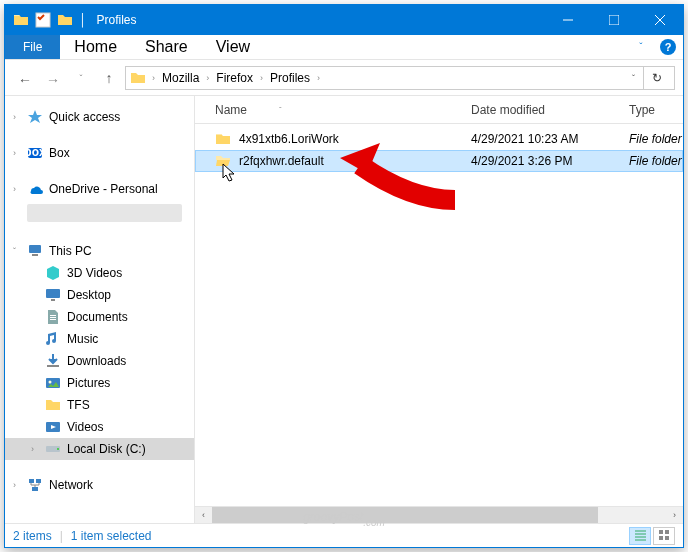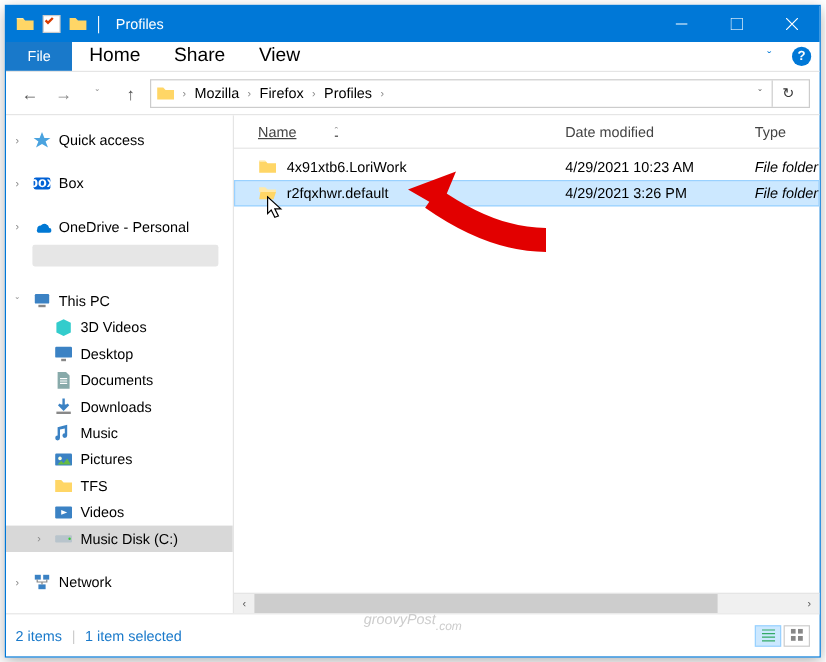--- a/index.html
+++ b/index.html
@@ -44,38 +44,38 @@
 .side-item.l2 { padding-left: 40px; }
 .side-item.selected { background: #d8d8d8; }
 .side-spacer { height: 14px; }
 .side-placeholder { height: 18px; margin: 4px 12px 4px 22px; background: #e6e6e6; border-radius: 2px; }
 .side-ico { width: 16px; height: 16px; flex-shrink: 0; }
 .side-exp { position: absolute; width: 10px; height: 10px; margin-left: -14px; color: #888; font-size: 9px; display: flex; align-items: center; }
 
 
 .filepane { flex: 1; display: flex; flex-direction: column; position: relative; }
 .columns { display: flex; border-bottom: 1px solid #e5e5e5; height: 28px; align-items: center; font-size: 12px; color: #444; padding-left: 20px; }
-.col-name { width: 256px; display: flex; align-items: center; gap: 32px; text-decoration: underline; }
+.col-name { width: 256px; display: flex; align-items: center; gap: 32px; }
 .col-sort { font-size: 8px; color: #888; }
 .col-date { width: 158px; }
 .col-type { flex: 1; }
 .rows { flex: 1; padding-top: 4px; }
 .row { display: flex; align-items: center; height: 22px; padding-left: 20px; font-size: 12px; }
 .row.selected { background: #cce8ff; border: 1px solid #99d1ff; padding-left: 19px; }
 .row .folder-ico { width: 16px; height: 16px; margin-right: 8px; }
 .row .name { width: 232px; }
 .row .date { width: 158px; }
 .row .type { flex: 1; font-style: italic; }
 .hscroll { height: 17px; border-top: 1px solid #e5e5e5; display: flex; align-items: center; background: #f0f0f0; }
 .hscroll .left-btn, .hscroll .right-btn { width: 17px; height: 17px; display:flex; align-items:center; justify-content:center; font-size: 9px; color: #555;}
 .hscroll .track { flex: 1; height: 100%; position: relative; }
 .hscroll .thumb { position: absolute; left: 0; width: 85%; height: 100%; background: #cdcdcd; }
 
 
-.statusbar { height: 36px; border-top: 1px solid #e5e5e5; display: flex; align-items: center; padding: 0 8px; font-size: 12px; color: #1979ca; }
+.statusbar { height: 24px; border-top: 1px solid #e5e5e5; display: flex; align-items: center; padding: 0 8px; font-size: 12px; color: #1979ca; }
 .statusbar .sep { color: #ccc; margin: 0 8px; }
 .statusbar .spacer { flex: 1; }
 .view-btn { width: 22px; height: 18px; border: 1px solid #ccc; margin-left: 2px; display: flex; align-items: center; justify-content: center; }
 .view-btn.active { background: #cce8ff; border-color: #99d1ff; }
 
 
 .red-arrow { position: absolute; left: 340px; top: 140px; pointer-events: none; }
 
 
 .cursor { position: absolute; left: 222px; top: 163px; width: 14px; height: 20px; pointer-events: none; }
@@ -207,30 +207,30 @@
         </div>
       <div class="side-item l2">
           <svg class="side-ico" viewBox="0 0 16 16">
             <path fill="#8aa" d="M3 1h7l3 3v11H3z"></path>
             <path fill="#fff" d="M5 6h6v1H5zm0 2h6v1H5zm0 2h6v1H5z"></path>
           </svg>
           <span>Documents</span>
         </div>
       <div class="side-item l2">
           <svg class="side-ico" viewBox="0 0 16 16">
+            <path fill="#3b82c4" d="M5 12a2 2 0 11-2-2V3l8-2v9a2 2 0 11-2-2V4L5 5z"></path>
+          </svg>
+          <span>Music</span>
+        </div>
+      <div class="side-item l2">
+          <svg class="side-ico" viewBox="0 0 16 16">
             <path fill="#3b82c4" d="M8 1v8M4 6l4 4 4-4" stroke="#3b82c4" stroke-width="2"></path>
             <rect x="2" y="12" width="12" height="2" fill="#888"></rect>
           </svg>
           <span>Downloads</span>
-        </div>
-      <div class="side-item l2">
-          <svg class="side-ico" viewBox="0 0 16 16">
-            <path fill="#3b82c4" d="M5 12a2 2 0 11-2-2V3l8-2v9a2 2 0 11-2-2V4L5 5z"></path>
-          </svg>
-          <span>Music</span>
         </div>
       <div class="side-item l2">
           <svg class="side-ico" viewBox="0 0 16 16">
             <rect x="1" y="3" width="14" height="10" fill="#3b82c4" rx="1"></rect>
             <circle cx="5" cy="7" r="1.5" fill="#ffd"></circle>
             <path fill="#6b4" d="M3 12l3-3 2 2 3-4 3 5z"></path>
           </svg>
           <span>Pictures</span>
         </div>
       <div class="side-item l2">
@@ -245,21 +245,21 @@
             <path fill="#fff" d="M6 6l5 2-5 2z"></path>
           </svg>
           <span>Videos</span>
         </div>
       <div class="side-item l2 selected">
           <span class="side-exp">›</span>
           <svg class="side-ico" viewBox="0 0 16 16">
             <rect x="1" y="5" width="14" height="6" fill="#b8c4cc" rx="1"></rect>
             <circle cx="13" cy="8" r="1" fill="#3c3"></circle>
           </svg>
-          <span>Music Disk (C:)</span>
+          <span>Local Disk (C:)</span>
         </div>
       <div class="side-spacer"></div>
       <div class="side-item">
         <span class="side-exp">›</span>
         <svg class="side-ico" viewBox="0 0 16 16">
             <rect x="2" y="2" width="5" height="4" fill="#3b82c4"></rect>
             <rect x="9" y="2" width="5" height="4" fill="#3b82c4"></rect>
             <rect x="5" y="10" width="6" height="4" fill="#3b82c4"></rect>
             <path d="M4 6v2h8V6M8 8v2" stroke="#888" fill="none"></path>
           </svg>

